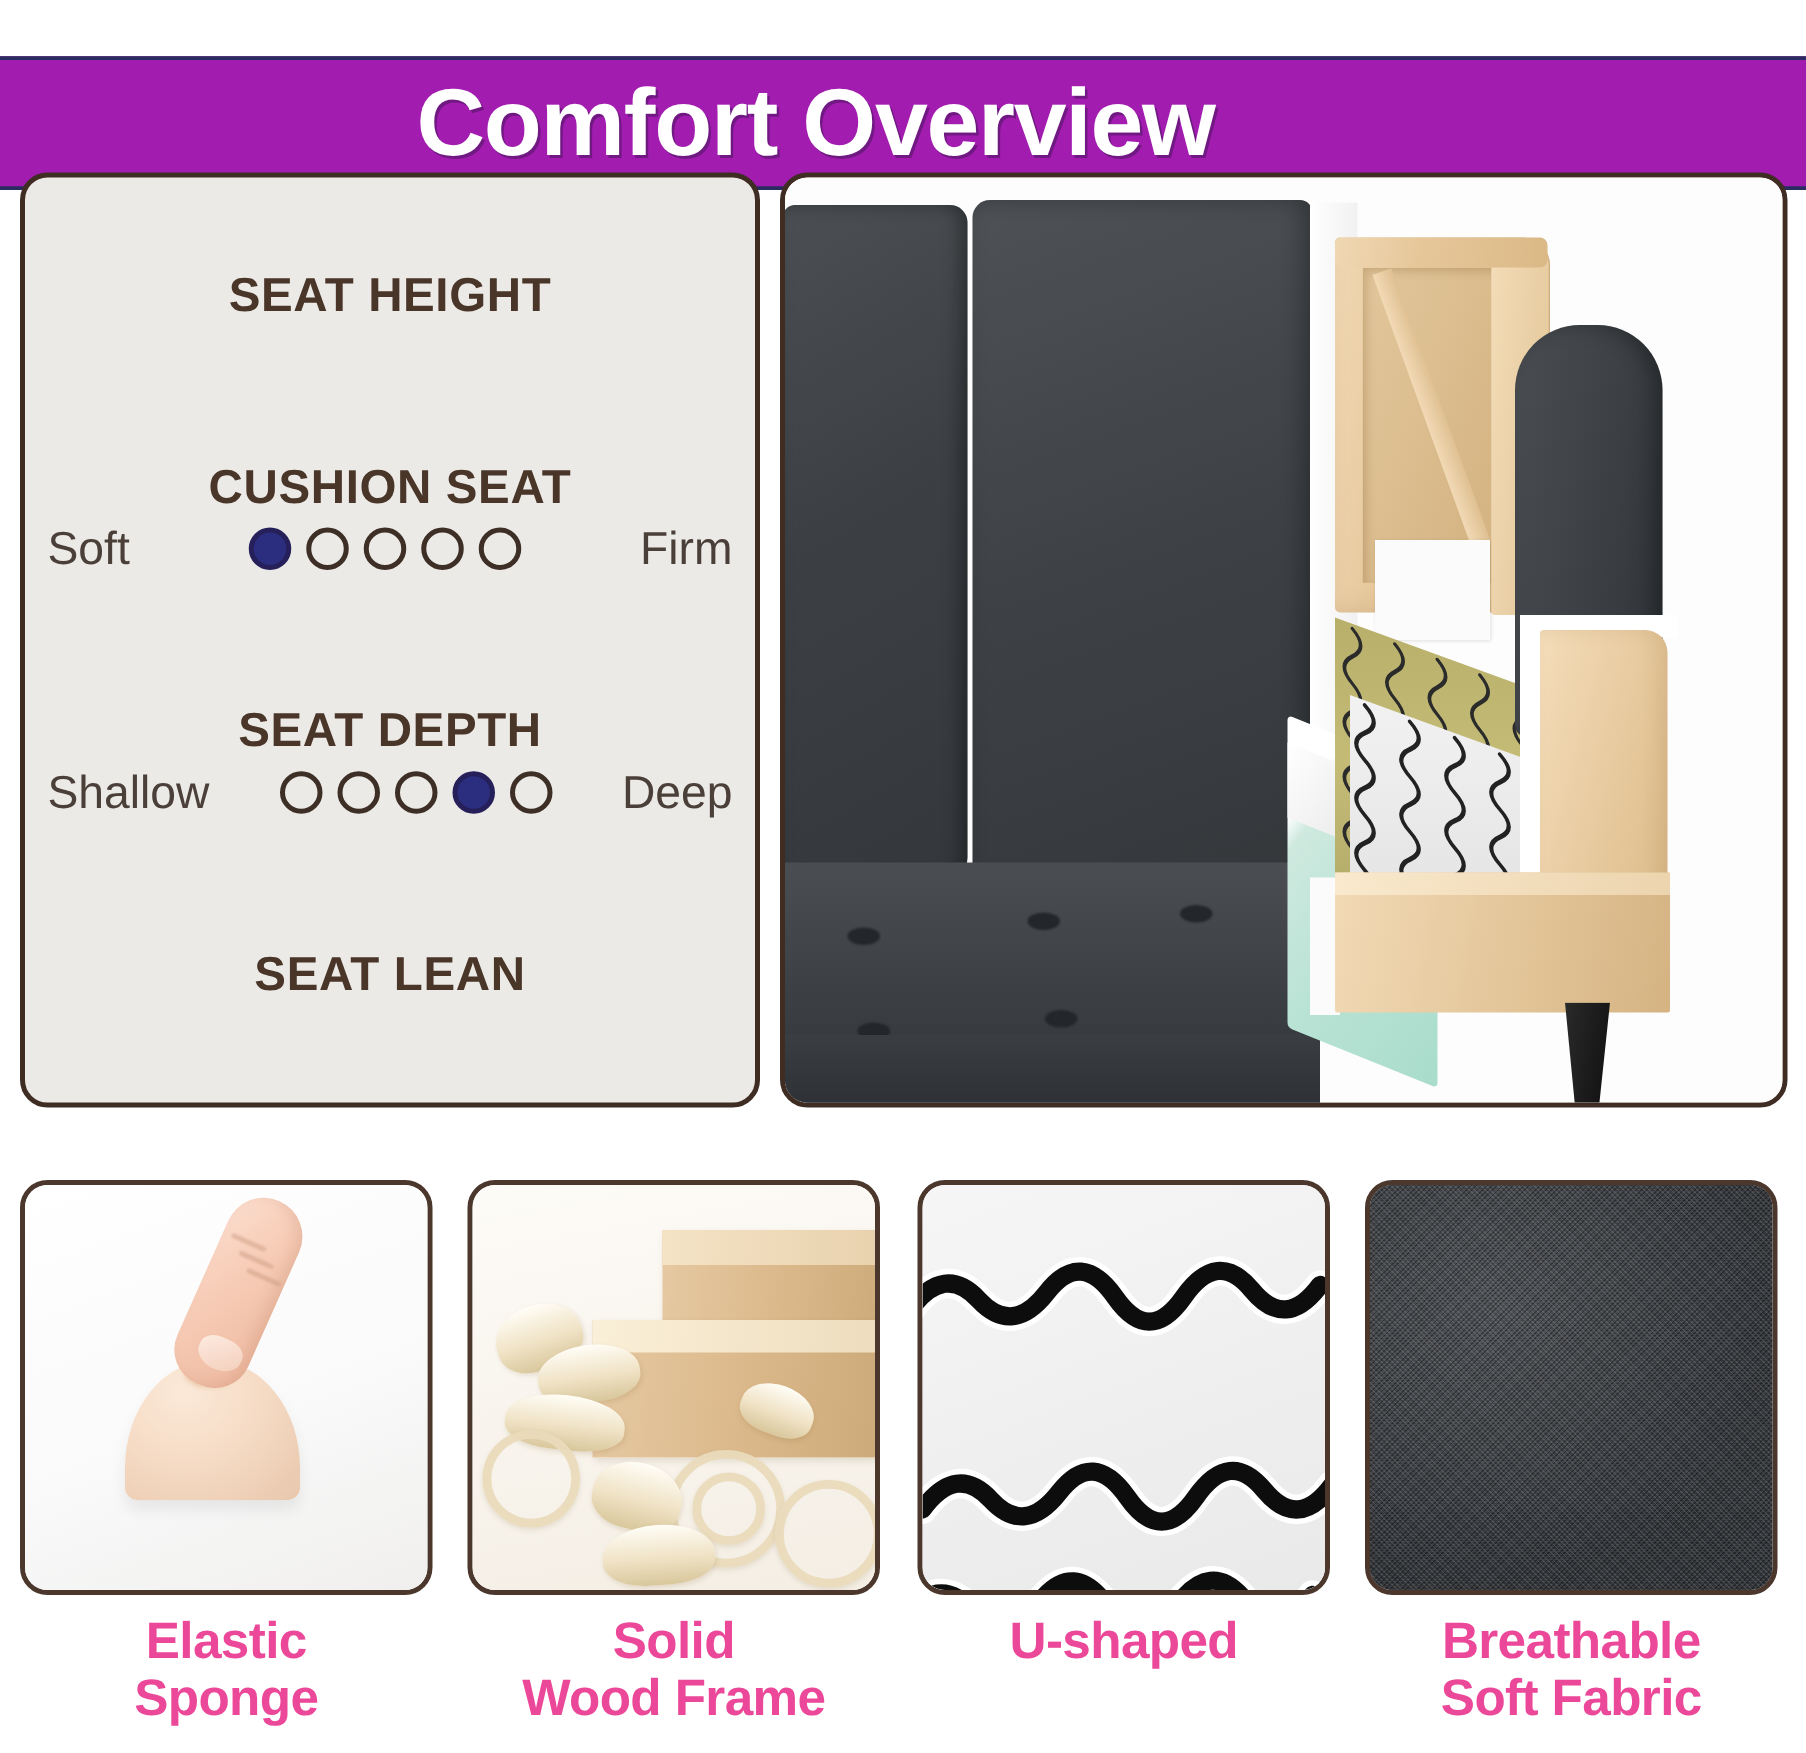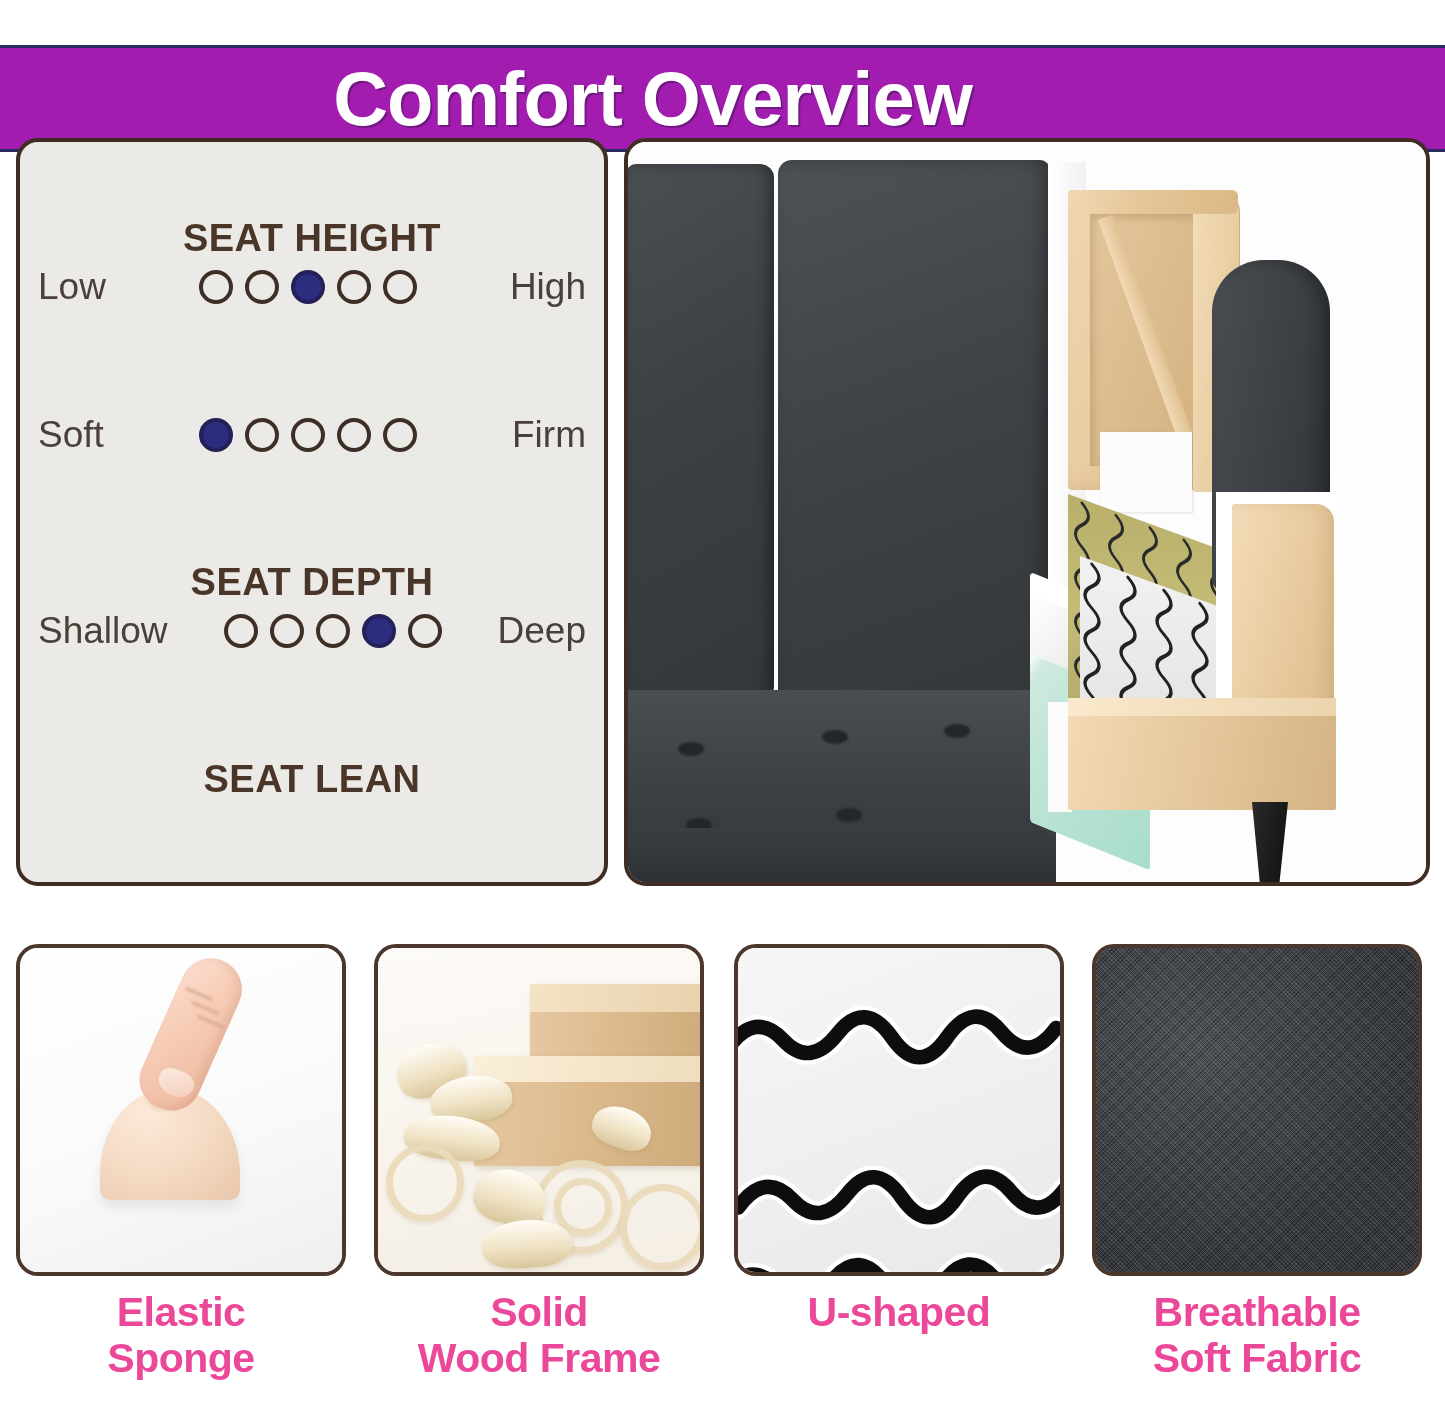--- a/index.html
+++ b/index.html
@@ -435,34 +435,24 @@
 
 <div class="banner">
   <div class="banner-title">Comfort Overview</div>
 </div>
 
 <div class="panel comfort-panel">
   <div class="comfort-list">
 
     <div class="comfort-group">
       <div class="group-title">SEAT HEIGHT</div>
-      <div class="scale-row">
-        <span class="scale-label">Low</span>
-        <span class="dots">
-          <span class="dot"></span>
-          <span class="dot"></span>
-          <span class="dot filled"></span>
-          <span class="dot"></span>
-          <span class="dot"></span>
-        </span>
-        <span class="scale-label">High</span>
-      </div>
     </div>
 
     <div class="comfort-group">
+      <div class="group-title">CUSHION SEAT</div>
       <div class="scale-row">
         <span class="scale-label">Soft</span>
         <span class="dots">
           <span class="dot filled"></span>
           <span class="dot"></span>
           <span class="dot"></span>
           <span class="dot"></span>
           <span class="dot"></span>
         </span>
         <span class="scale-label">Firm</span>

